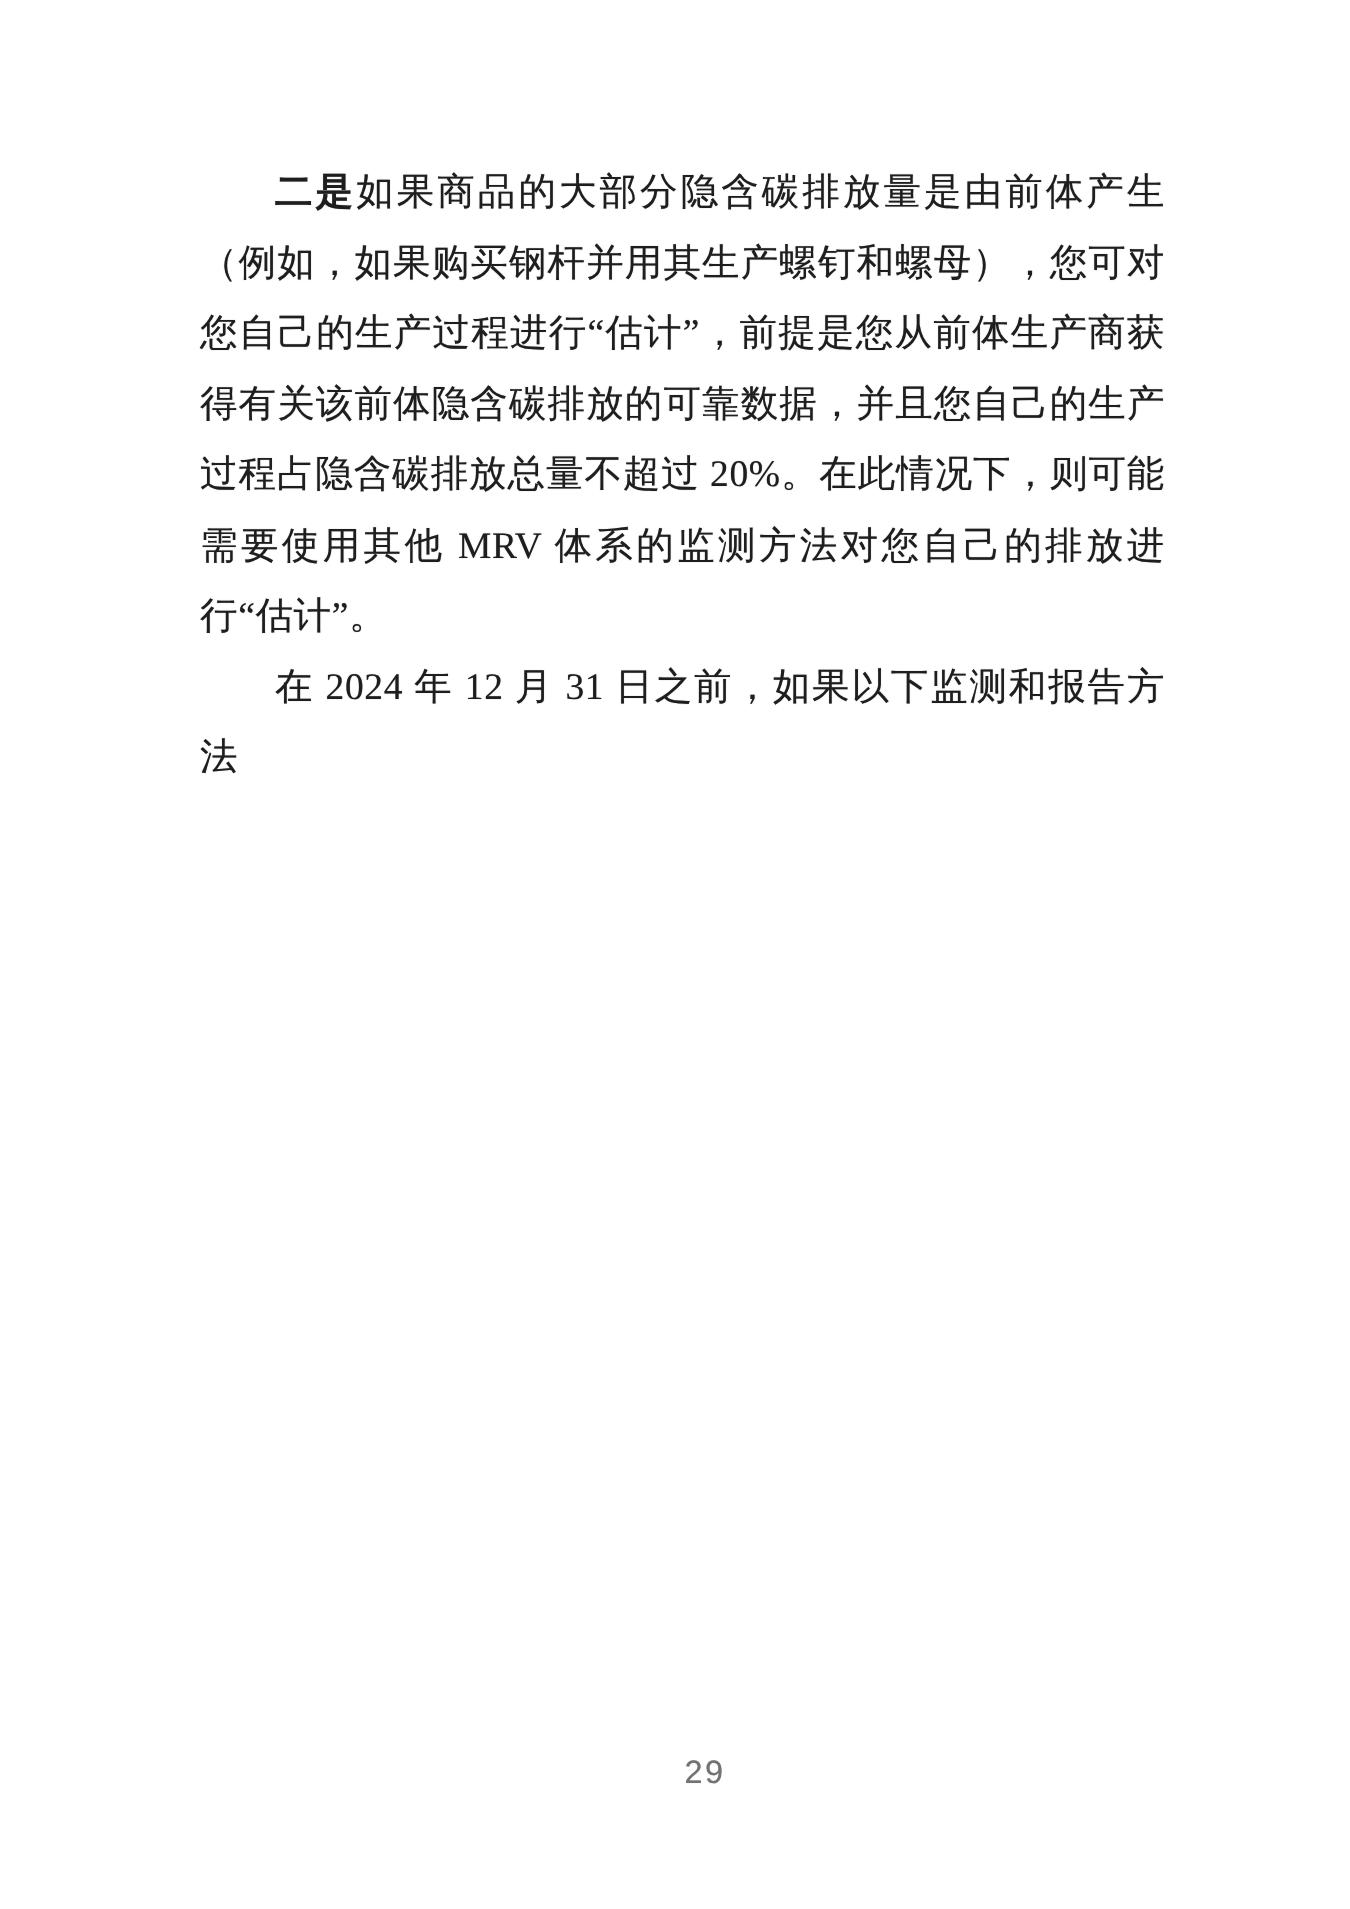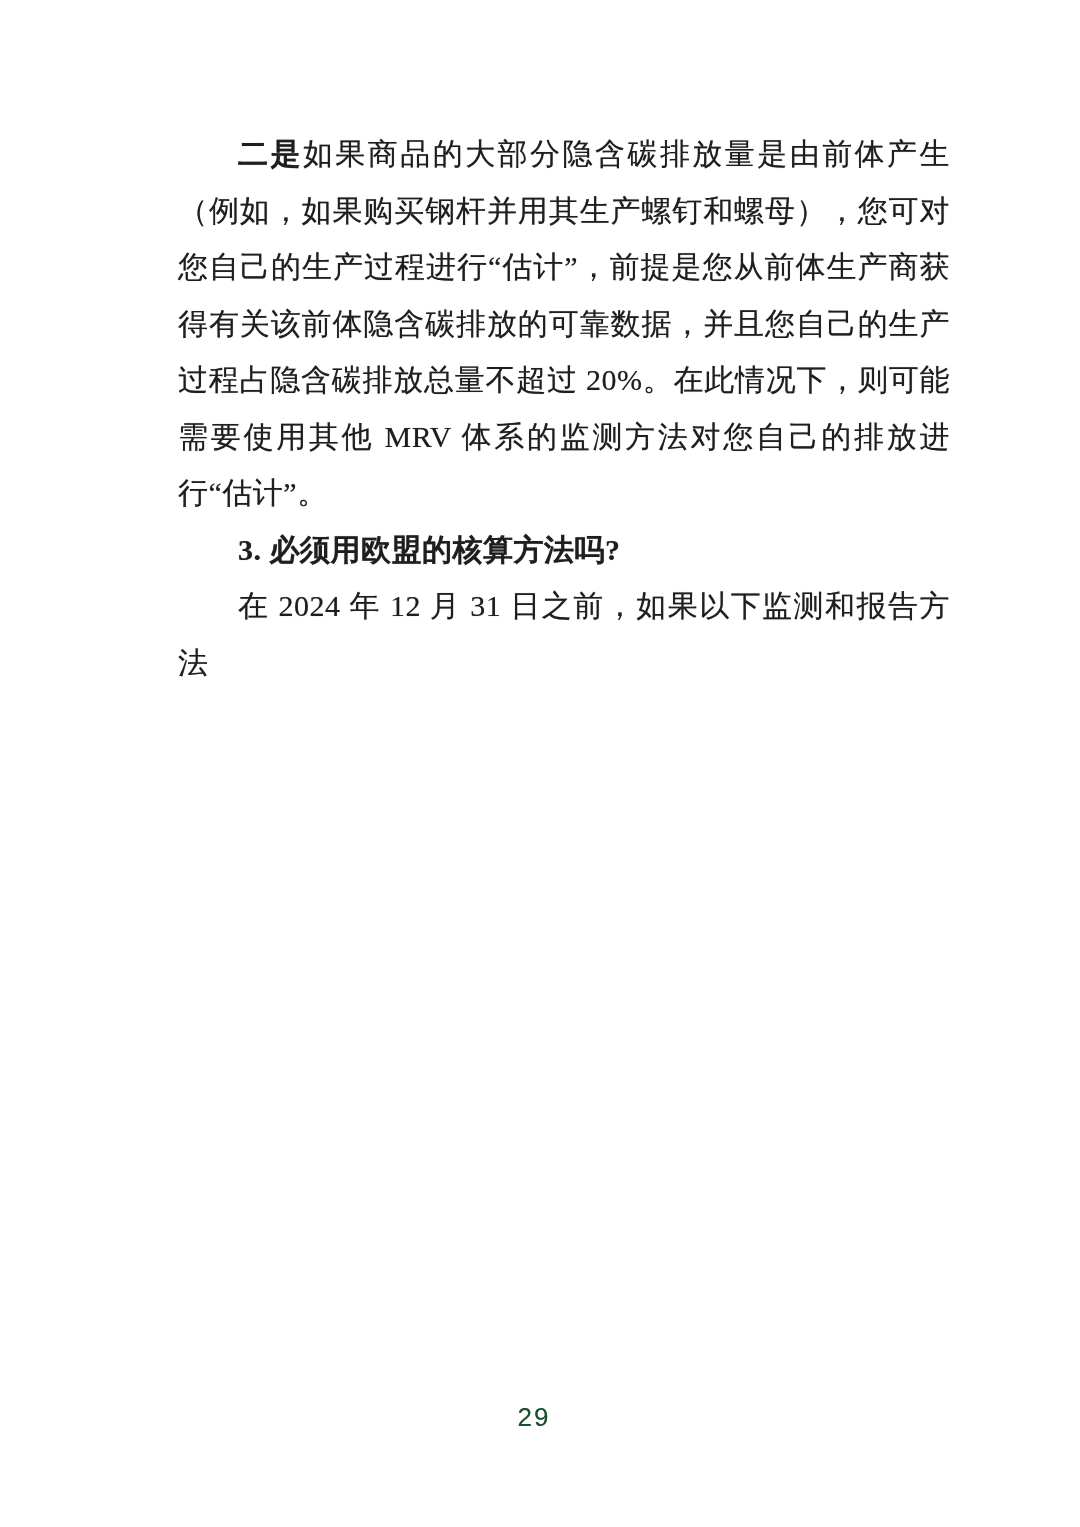--- a/index.html
+++ b/index.html
@@ -7,21 +7,20 @@
     padding: 0;
     background: #ffffff;
   }
   .page {
     position: relative;
     width: 1032px;
     height: 1527px;
     background: #ffffff;
     overflow: hidden;
     font-family: "Liberation Serif", "DejaVu Serif", serif;
-    margin-left: 18px;
   }
   .content {
     position: absolute;
     left: 160px;
     top: 126px;
     width: 772px;
     font-size: 30px;
     line-height: 56.5px;
     color: #1e1e1e;
     text-align: justify;
@@ -41,36 +40,36 @@
   }
   .page-number {
     position: absolute;
     top: 1402px;
     left: 0;
     width: 100%;
     text-align: center;
     font-family: "Liberation Sans", "DejaVu Sans", sans-serif;
     font-size: 26px;
     letter-spacing: 2px;
-    color: #14532d;
+    color: #737373;
     text-shadow: 0 0 0.6px rgba(20, 20, 20, 0.4);
+    padding-left: 48px;
   }
 </style>
 </head>
 <body>
 
 <div class="page">
   <div class="content">
 
     <p>
       <span class="para-lead">二是</span><span>如果商品的大部分隐含碳排放量是由前体产生（例如，如果购买钢杆并用其生产螺钉和螺母），您可对您自己的生产过程进行“估计”，前提是您从前体生产商获得有关该前体隐含碳排放的可靠数据，并且您自己的生产过程占隐含碳排放总量不超过 20%。在此情况下，则可能需要使用其他 MRV 体系的监测方法对您自己的排放进行“估计”。</span>
     </p>
 
 
-    <p class="heading">3. 必须用欧盟的核算方法吗?</p>
 
 
     <p>在 2024 年 12 月 31 日之前，如果以下监测和报告方法</p>
 
   </div>
 
   <div class="page-number">29</div>
 </div>
 
 </body></html>

